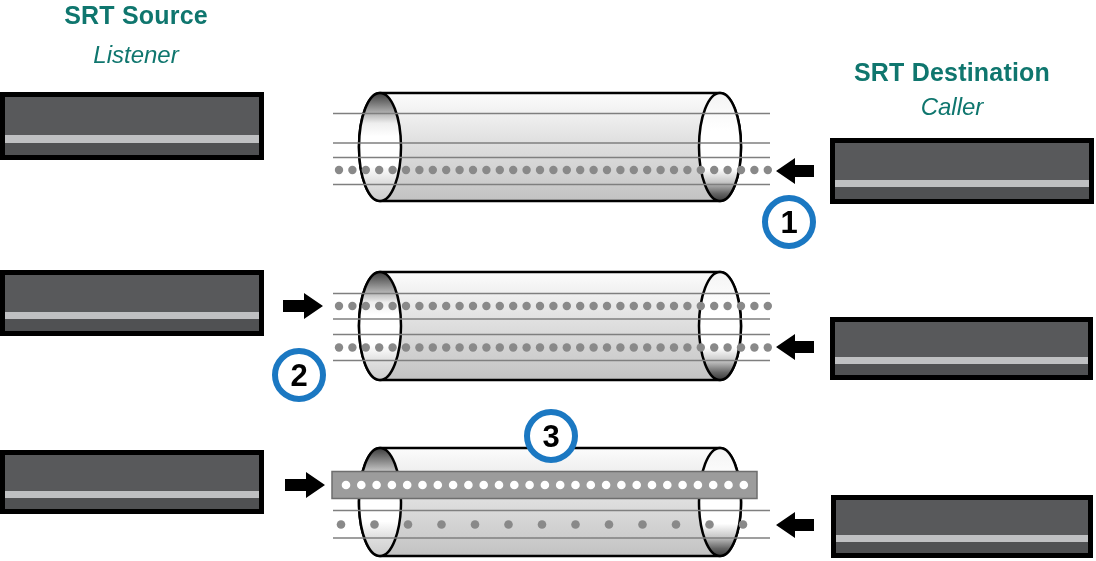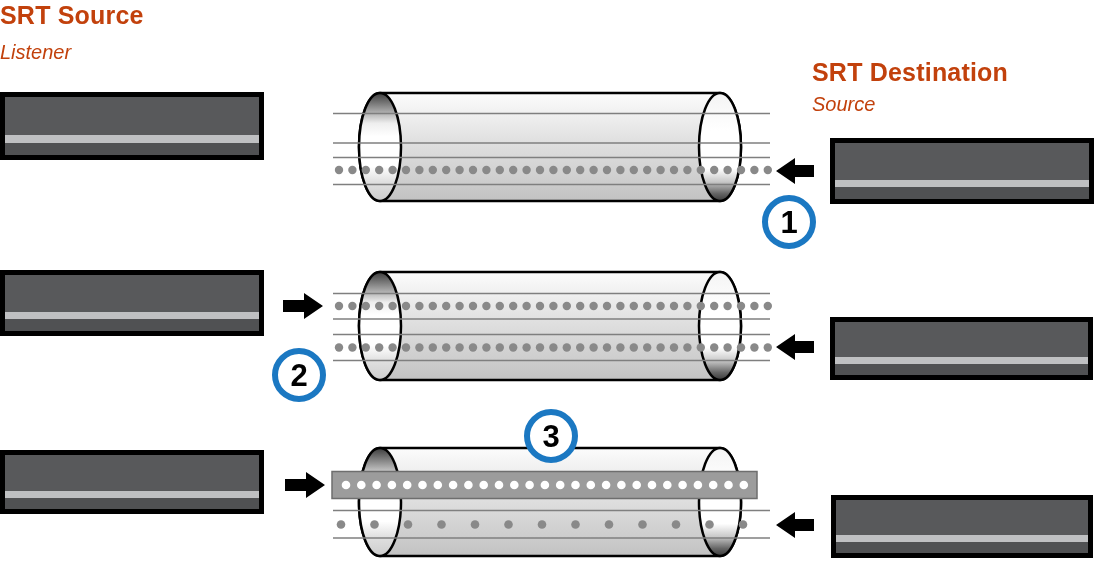--- a/index.html
+++ b/index.html
@@ -1,23 +1,23 @@
 <!DOCTYPE html>
 <html><head>
 <meta charset="utf-8">
 <style>
   html,body { margin:0; padding:0; background:#ffffff; }
   .canvas {
     position:relative; width:1096px; height:561px; background:#ffffff;
     font-family:"Liberation Sans", sans-serif; overflow:hidden;
   }
   .layer-svg { position:absolute; left:0; top:0; }
-  .hdr { position:absolute; text-align:left; color:#c2410c; white-space:nowrap; }
+  .hdr { position:absolute; text-align:center; color:#0f766e; white-space:nowrap; }
   .hdr-title { font-size:25px; font-weight:bold; letter-spacing:.2px; }
-  .hdr-role  { font-size:20px; font-style:italic; }
+  .hdr-role  { font-size:24px; font-style:italic; }
   .device {
     position:absolute; box-sizing:border-box; border:5px solid #000;
     background:linear-gradient(to bottom,
       var(--devgray) 0%, var(--devgray) 66%,
       var(--devstripe) 66%, var(--devstripe) 79%,
       #505153 79%, #505153 100%);
   }
   .badge {
     position:absolute; width:54px; height:54px; box-sizing:border-box;
     border-radius:50%; border:6px solid var(--accent); background:#fff;
@@ -261,15 +261,15 @@
   <div class="badge" style="left:272px; top:348px;">
     <span>2</span>
   </div>
   <div class="badge" style="left:524px; top:409px;">
     <span>3</span>
   </div>
 
   <div class="hdr hdr-title" style="left:0; width:272px; top:1px;">SRT Source</div>
   <div class="hdr hdr-role" style="left:0; width:272px; top:41px;">Listener</div>
   <div class="hdr hdr-title" style="left:812px; width:280px; top:58px;">SRT Destination</div>
-  <div class="hdr hdr-role" style="left:812px; width:280px; top:93px;">Source</div>
+  <div class="hdr hdr-role" style="left:812px; width:280px; top:93px;">Caller</div>
 
 </div>
 
 </body></html>

